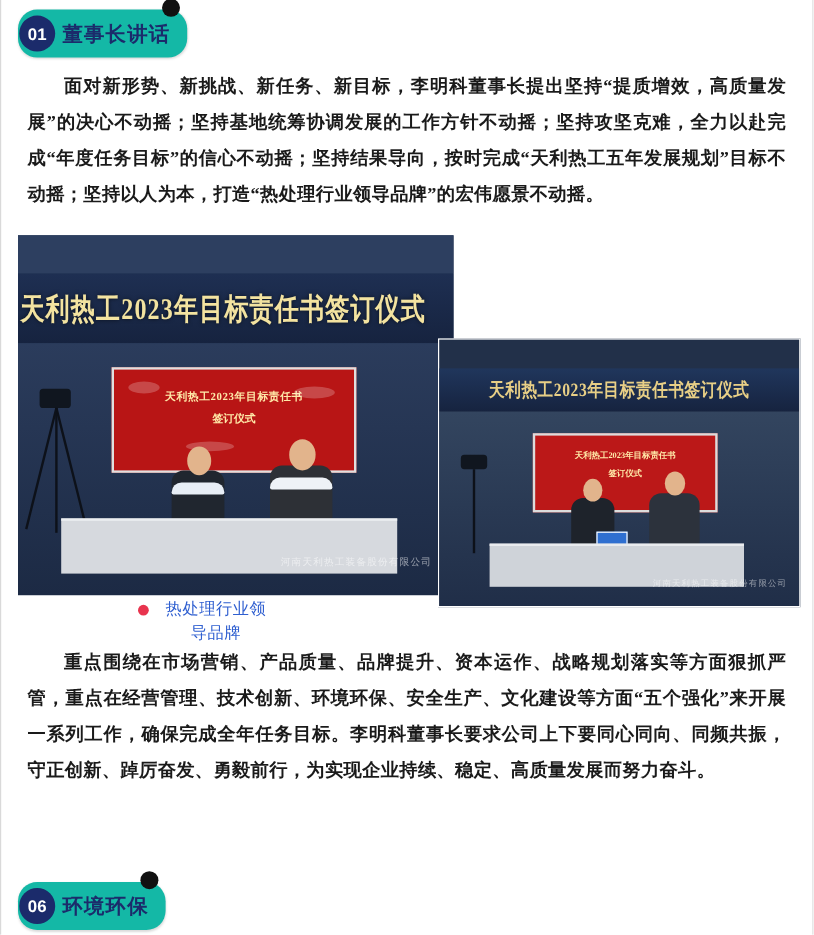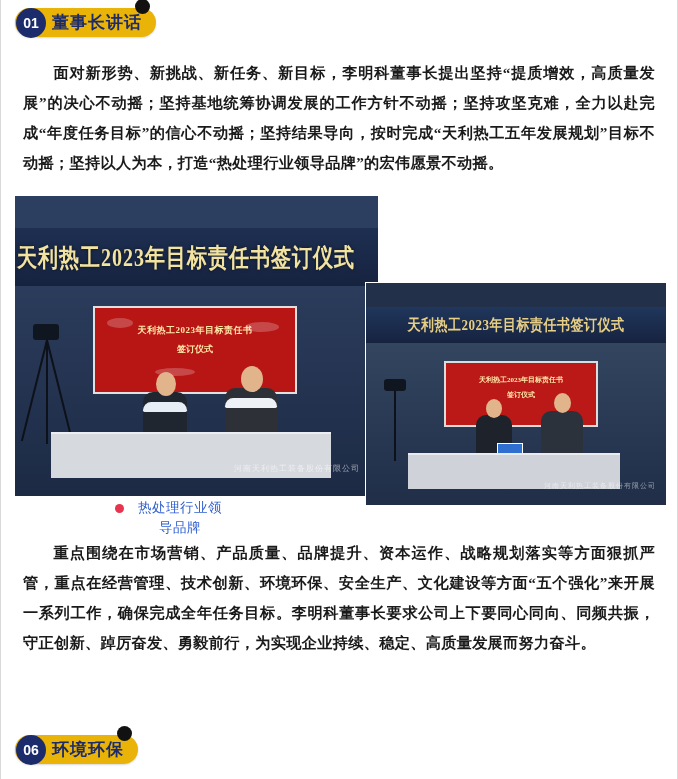--- a/index.html
+++ b/index.html
@@ -29,22 +29,22 @@
     position: relative;
     height: 46px;
     margin-left: 14px;
   }
   .badge {
     position: absolute;
     left: 0;
     top: 8px;
     display: flex;
     align-items: center;
-    height: 29px;
-    background: #eab308;
+    height: 40px;
+    background: #14b8a6;
     border-radius: 16px;
     padding-right: 14px;
     box-shadow: 0 1px 2px rgba(0,0,0,0.15);
     justify-content: center;
   }
   .badge .num {
     width: 30px;
     height: 30px;
     margin: 1px 6px 1px 1px;
     border-radius: 50%;

